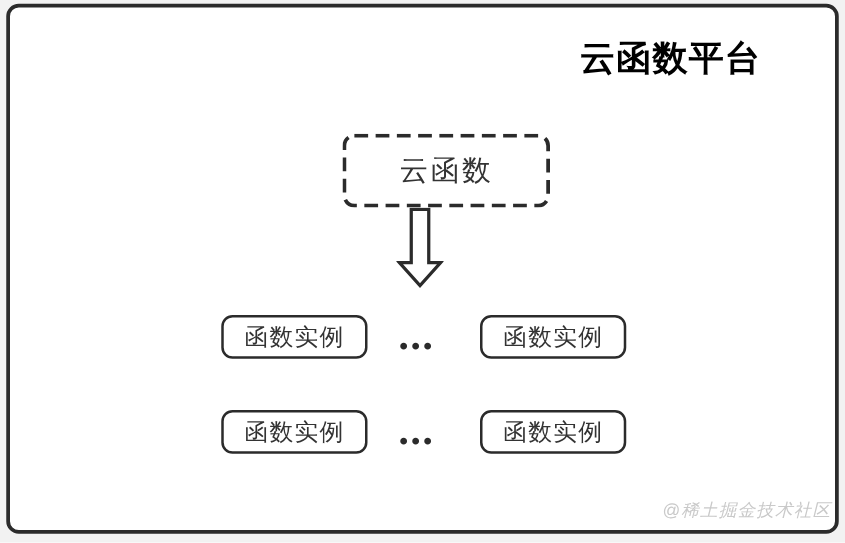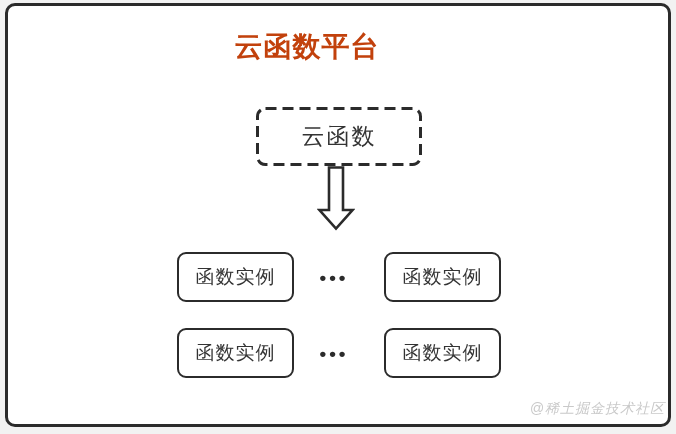--- a/index.html
+++ b/index.html
@@ -16,39 +16,39 @@
     font-family:"Liberation Sans", sans-serif;
     color:var(--text);
   }
   .frame{
     position:absolute;left:5px;top:3px;width:666px;height:424px;
     box-sizing:border-box;background:var(--panel-bg);
     border:3px solid var(--stroke);border-radius:10px;
   }
   .title{
     position:absolute;left:5px;top:28px;width:604px;
-    text-align:center;font-size:28px;font-weight:bold;
-    color:#c2410c;letter-spacing:1px;
+    text-align:right;font-size:28px;font-weight:bold;
+    color:#000000;letter-spacing:1px;
   }
   .cloud-box{
-    position:absolute;left:256px;top:107px;width:166px;height:59px;
+    position:absolute;left:274px;top:107px;width:166px;height:59px;
   }
   .cloud-box svg{position:absolute;left:0;top:0;}
   .cloud-box .dashed-rect{
     fill:var(--panel-bg);stroke:var(--stroke);stroke-width:3;
   }
   .cloud-label{
     position:absolute;left:0;top:0;width:100%;height:100%;
     display:flex;align-items:center;justify-content:center;
     font-size:23px;color:var(--text);letter-spacing:2px;
   }
   .arrow{position:absolute;left:317px;top:166px;}
   .arrow path{fill:var(--panel-bg);stroke:var(--stroke);stroke-width:2.6;stroke-linejoin:miter;}
   .inst{
-    position:absolute;width:117px;height:50px;box-sizing:border-box;
+    position:absolute;width:117px;height:35px;box-sizing:border-box;
     background:var(--panel-bg);border:2.5px solid var(--stroke);border-radius:9px;
     display:flex;align-items:center;justify-content:center;
     font-size:19px;color:var(--text);letter-spacing:1px;
   }
   .inst.r1l{left:177px;top:252px;}
   .inst.r1r{left:384px;top:252px;}
   .inst.r2l{left:177px;top:328px;}
   .inst.r2r{left:384px;top:328px;}
   .dots{
     position:absolute;left:306px;width:56px;height:24px;line-height:24px;

